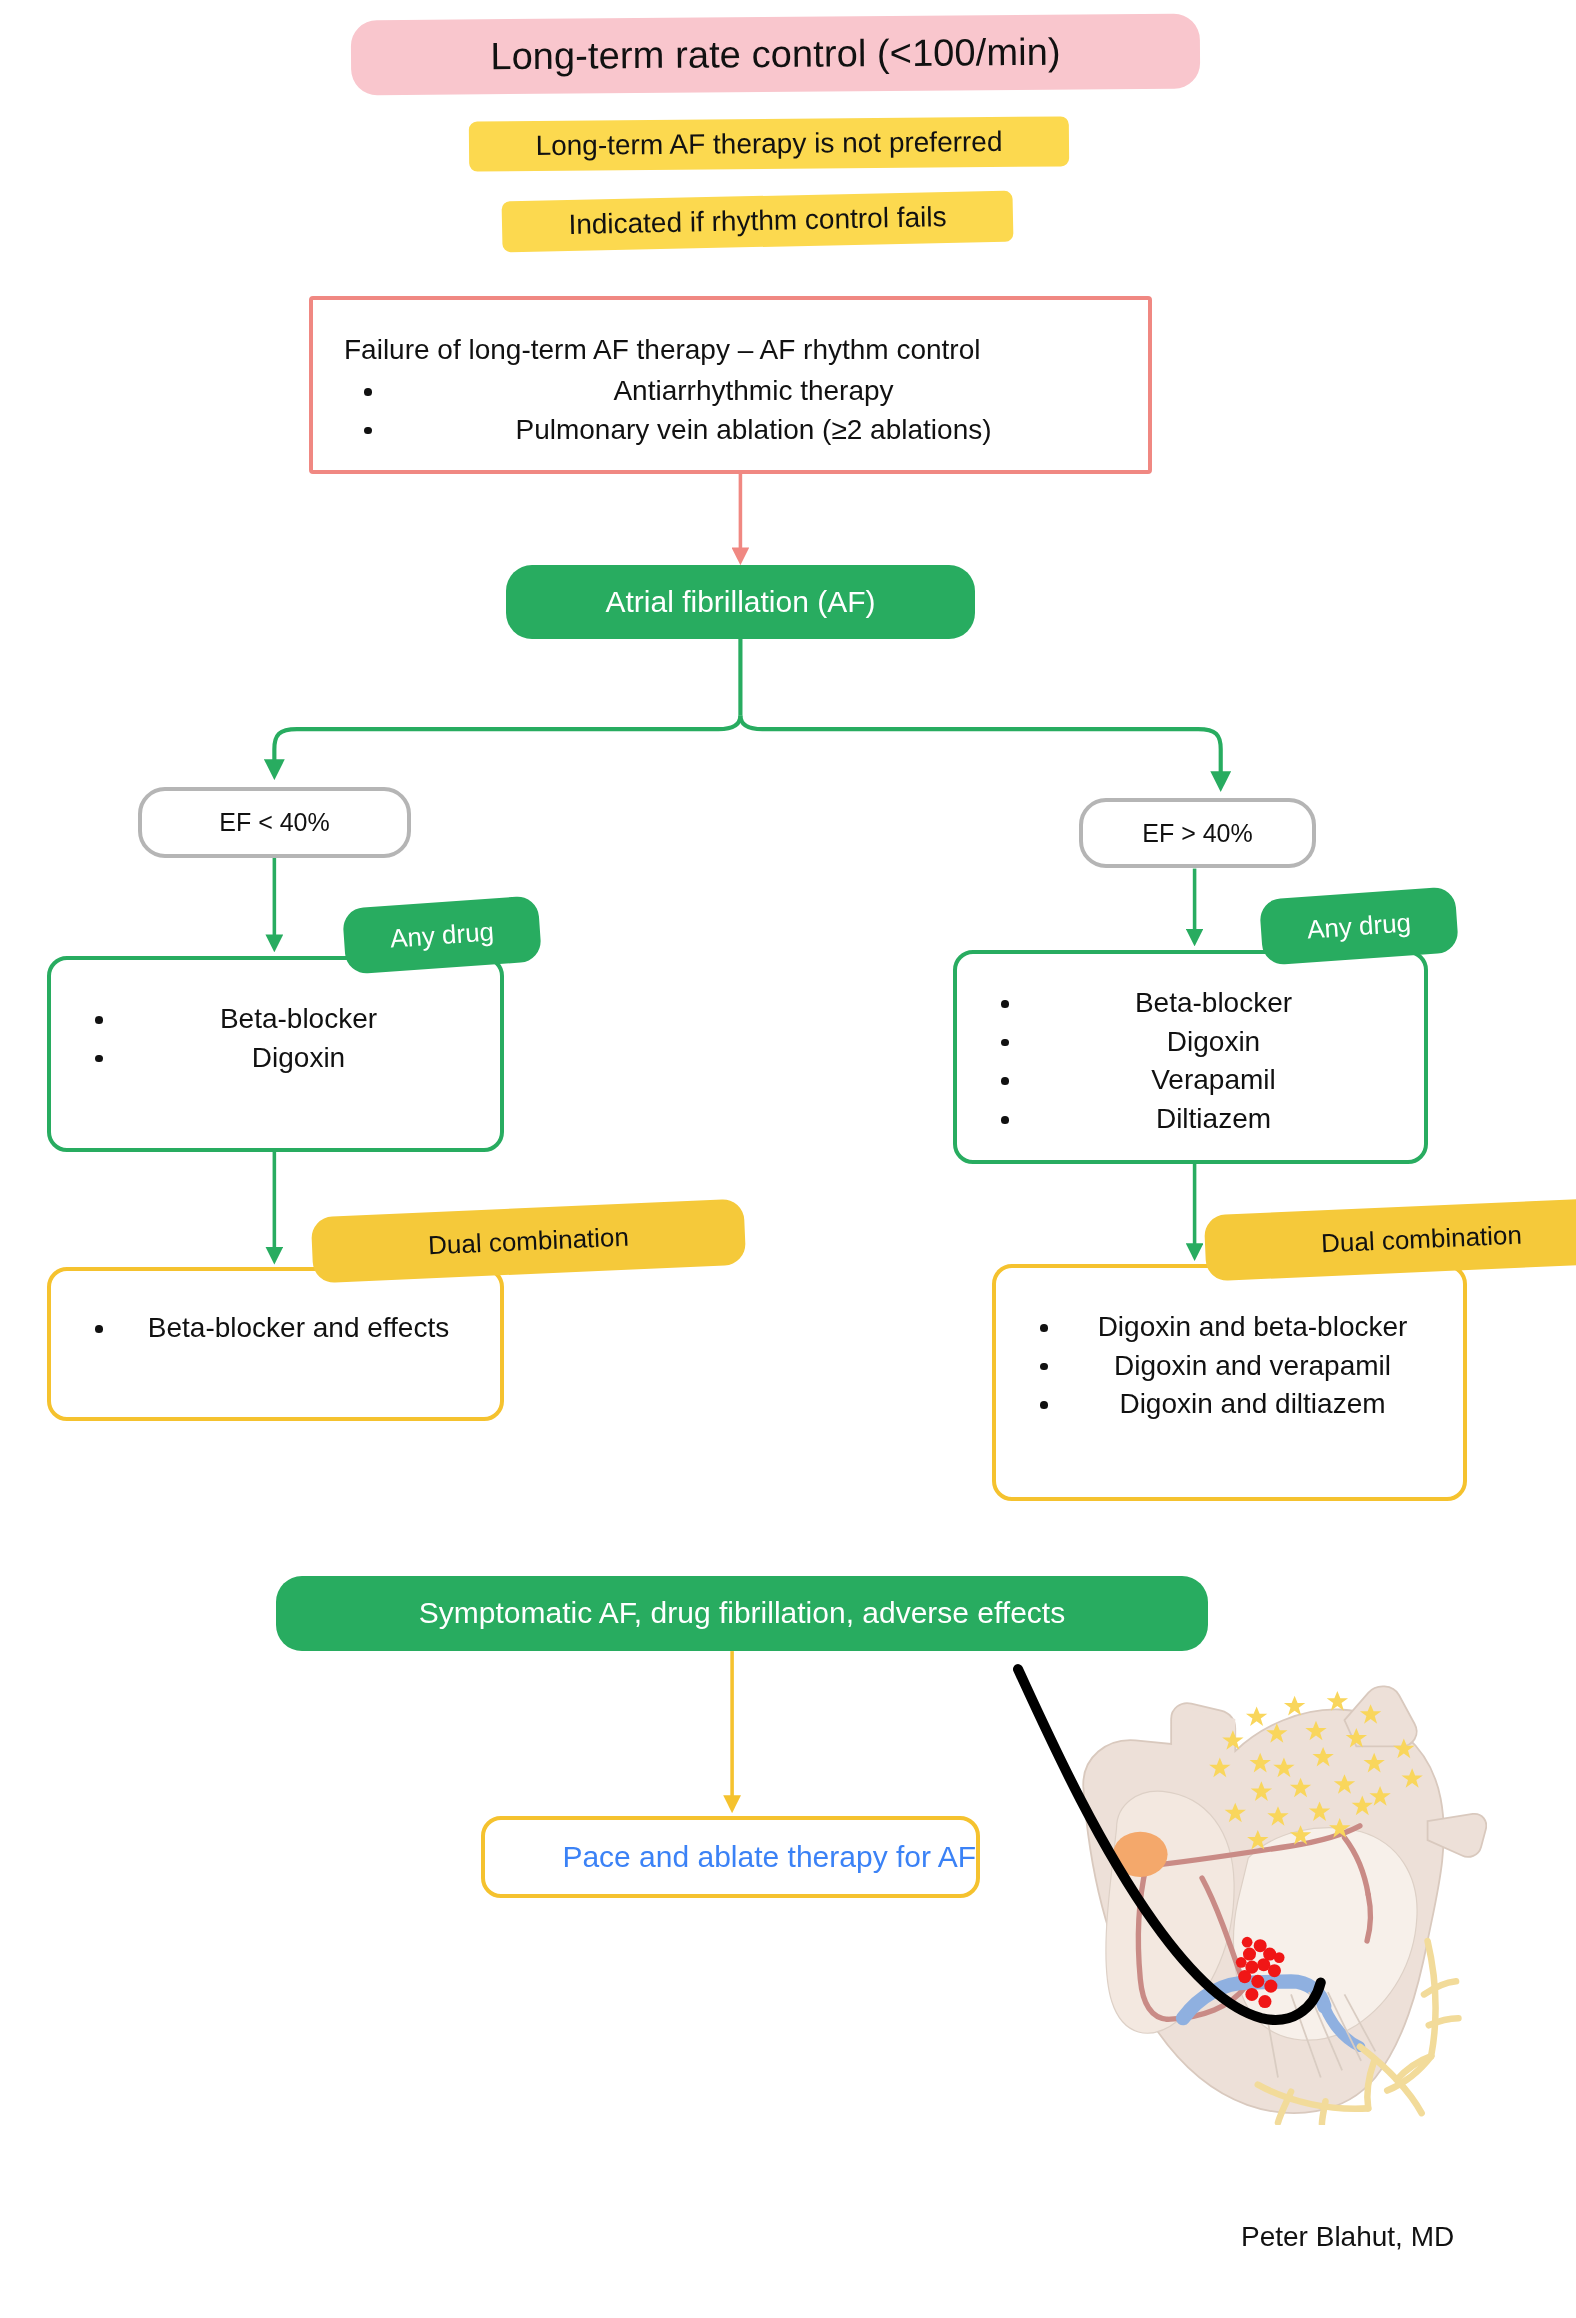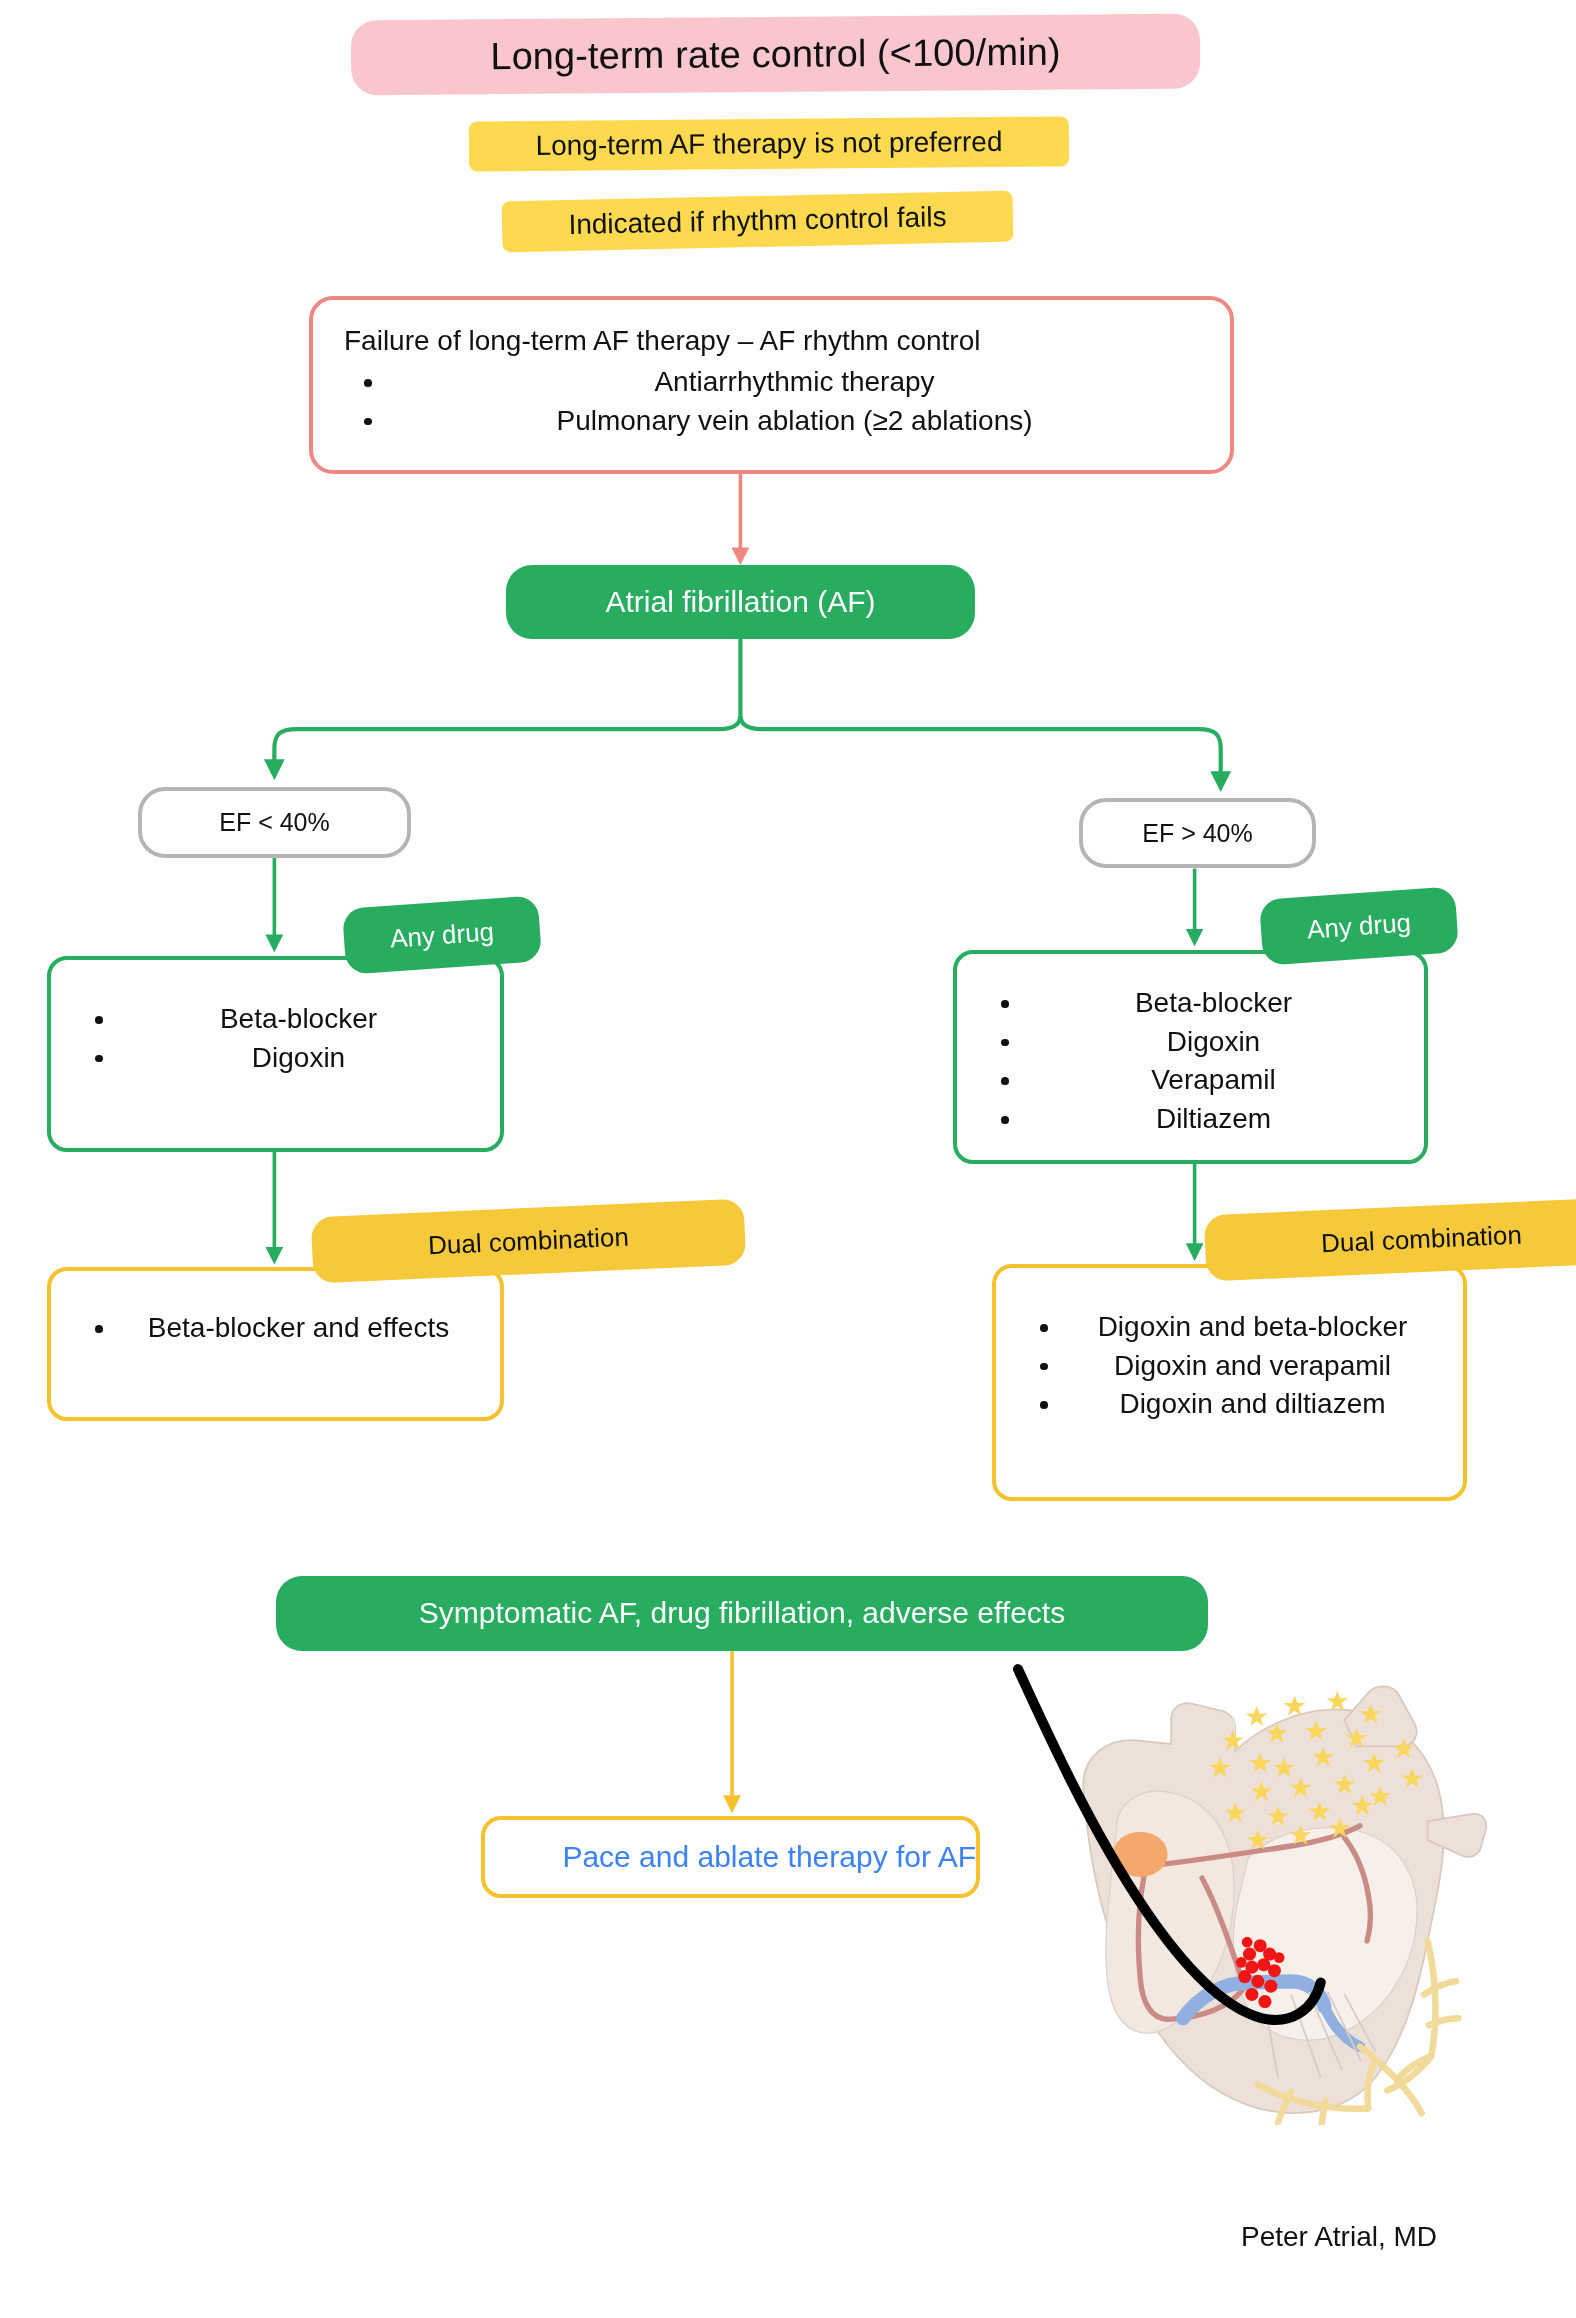--- a/index.html
+++ b/index.html
@@ -33,22 +33,22 @@
     transform:rotate(-0.5deg);
   }
   #note2{
     left:502px;top:196px;width:511px;height:51px;
     background:#FCD94F;color:#111;font-size:28px;border-radius:8.3px;
     transform:rotate(-1.2deg);
   }
 
   
   #fail-box{
-    left:309px;top:296px;width:925px;height:178px;
-    border:4.2px solid #F08882;border-radius:24px;padding:24px 31px;
+    left:309px;top:296px;width:843px;height:178px;
+    border:4.2px solid #F08882;border-radius:4px;padding:33px 31px;
   }
   #fail-box .hdr{font-size:28px;color:#111;line-height:1.18;}
   .blist{list-style:none;margin:6px 0 0 0;padding:0;text-align:center;}
   .blist li{
     font-size:28px;color:#111;line-height:1.38;
     padding-left:46px;position:relative;
   }
   .blist li:before{
     content:"";position:absolute;left:20px;top:.57em;
     width:7.7px;height:7.7px;border-radius:50%;background:#111;
@@ -399,17 +399,17 @@
         <circle cx="450" cy="498" r="9"></circle>
           <circle cx="396" cy="472" r="9"></circle>
       </g>
 
       <path d="M10,12 C60,120 140,300 240,440 C300,524 360,584 420,600
                C470,612 508,586 520,540" fill="none" stroke="#000000" stroke-width="17" stroke-linecap="round"></path>
     </svg>
   </div>
 
   <div class="node" id="signature">
-    <span>Peter Atrial, MD</span>
+    <span>Peter Blahut, MD</span>
   </div>
 
 </div>
 
 
 </body></html>

